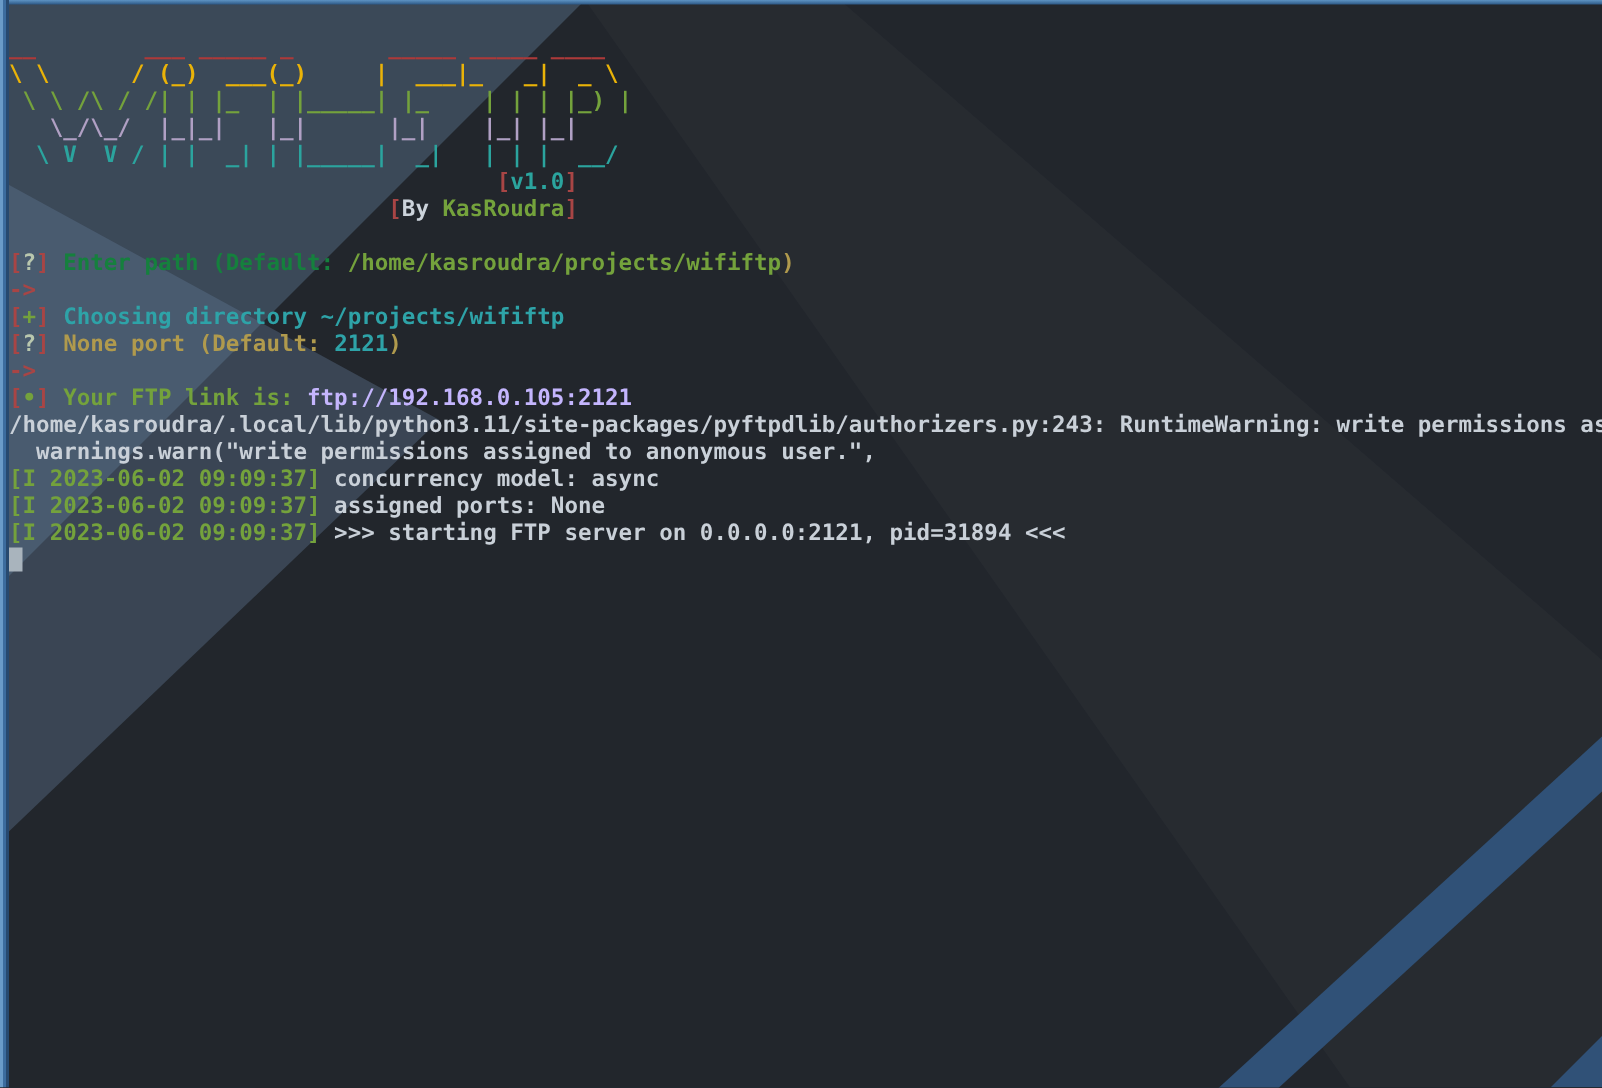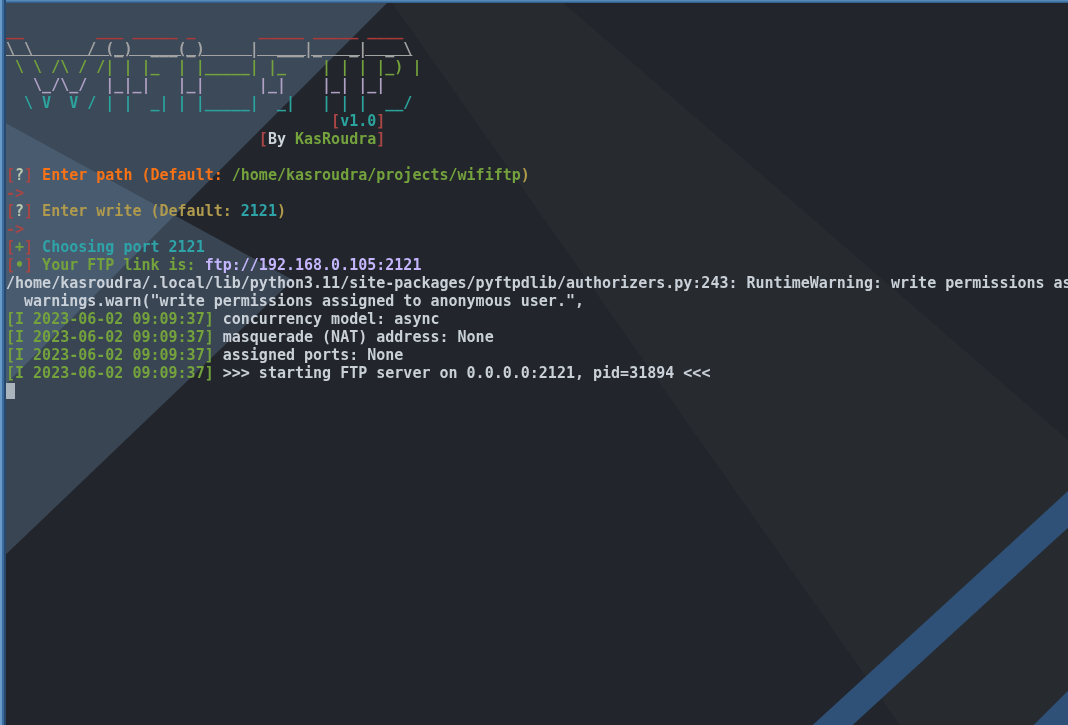--- a/index.html
+++ b/index.html
@@ -39,37 +39,36 @@
     <div class="bg-layer bg-tri-b"></div>
     <div class="bg-layer bg-faint"></div>
     <div class="bg-stripe"></div>
     <div class="bg-corner"></div>
   </div>
 
   <div id="terminal">
     <div id="term-out">
         <div class="line"></div>
         <div class="line"><span style="color: rgb(172, 58, 58); text-align: center;">__        ___ _____ _       _____ _____ ____</span></div>
-        <div class="line"><span style="color: #a3a3a3; text-decoration: underline;">\ \      / (_)  ___(_)     |  ___|_   _|  _ \</span></div>
+        <div class="line"><span style="color: #eab308;">\ \      / (_)  ___(_)     |  ___|_   _|  _ \</span></div>
         <div class="line"><span style="color: rgb(116, 162, 60);"> \ \ /\ / /| | |_  | |_____| |_    | | | |_) |</span></div>
         <div class="line"><span style="color: rgb(176, 160, 196);">   \_/\_/  |_|_|   |_|      |_|    |_| |_|</span></div>
         <div class="line"><span style="color: rgb(43, 164, 158);">  \ V  V / | |  _| | |_____|  _|   | | |  __/</span></div>
         <div class="line"><span style="color: rgb(168, 69, 69);">                                    [</span><span style="color: rgb(43, 164, 158);">v1.0</span><span style="color: rgb(168, 69, 69);">]</span></div>
         <div class="line"><span style="color: rgb(168, 69, 69);">                            [</span><span style="color: rgb(204, 211, 219); text-align: center;">By </span><span style="color: rgb(116, 162, 60);">KasRoudra</span><span style="color: rgb(168, 69, 69);">]</span></div>
         <div class="line"></div>
-        <div class="line"><span style="color: rgb(168, 69, 69);">[</span><span style="color: rgb(185, 199, 174);">?</span><span style="color: rgb(168, 69, 69);">]</span><span style="color: #f97316;"> Enter path (Default: </span><span style="color: rgb(116, 162, 60); margin-top: 46px;">/home/kasroudra/projects/wififtp</span><span style="color: rgb(176, 154, 77);">)</span></div>
+        <div class="line"><span style="color: rgb(168, 69, 69);">[</span><span style="color: rgb(185, 199, 174);">?</span><span style="color: rgb(168, 69, 69);">]</span><span style="color: #15803d;"> Enter path (Default: </span><span style="color: rgb(116, 162, 60); margin-top: 46px;">/home/kasroudra/projects/wififtp</span><span style="color: rgb(176, 154, 77);">)</span></div>
         <div class="line"><span style="color: rgb(168, 69, 69);">-&gt;</span></div>
-        <div class="line"><span style="color: rgb(168, 69, 69);">[</span><span style="color: rgb(185, 199, 174);">?</span><span style="color: rgb(168, 69, 69);">]</span><span style="color: rgb(176, 154, 77);"> Enter write (Default: </span><span style="color: rgb(46, 163, 168);">2121</span><span style="color: rgb(176, 154, 77);">)</span></div>
+        <div class="line"><span style="color: rgb(168, 69, 69);">[</span><span style="color: rgb(116, 162, 60);">+</span><span style="color: rgb(168, 69, 69);">]</span><span style="color: rgb(46, 163, 168);"> Choosing directory ~/projects/wififtp</span></div>
+        <div class="line"><span style="color: rgb(168, 69, 69);">[</span><span style="color: rgb(185, 199, 174);">?</span><span style="color: rgb(168, 69, 69);">]</span><span style="color: rgb(176, 154, 77);"> None port (Default: </span><span style="color: rgb(46, 163, 168);">2121</span><span style="color: rgb(176, 154, 77);">)</span></div>
         <div class="line"><span style="color: rgb(168, 69, 69);">-&gt;</span></div>
-        <div class="line"><span style="color: rgb(168, 69, 69);">[</span><span style="color: rgb(116, 162, 60);">+</span><span style="color: rgb(168, 69, 69);">]</span><span style="color: rgb(46, 163, 168);"> Choosing port 2121</span></div>
         <div class="line"><span style="color: rgb(168, 69, 69);">[</span><span style="color: rgb(116, 162, 60);">•</span><span style="color: rgb(168, 69, 69);">]</span><span style="color: rgb(116, 162, 60);"> Your FTP link is: </span><span style="color: #c4b5fd;">ftp://192.168.0.105:2121</span></div>
         <div class="line"><span style="color: rgb(201, 208, 216);">/home/kasroudra/.local/lib/python3.11/site-packages/pyftpdlib/authorizers.py:243: RuntimeWarning: write permissions as</span></div>
         <div class="line"><span style="color: rgb(201, 208, 216);">  warnings.warn("write permissions assigned to anonymous user.",</span></div>
         <div class="line"><span style="color: rgb(116, 162, 60);">[I 2023-06-02 09:09:37]</span><span style="color: rgb(201, 208, 216);"> concurrency model: async</span></div>
-        <div class="line"><span style="color: rgb(116, 162, 60);">[I 2023-06-02 09:09:37]</span><span style="color: rgb(201, 208, 216);"> masquerade (NAT) address: None</span></div>
         <div class="line"><span style="color: rgb(116, 162, 60);">[I 2023-06-02 09:09:37]</span><span style="color: rgb(201, 208, 216);"> assigned ports: None</span></div>
         <div class="line"><span style="color: rgb(116, 162, 60);">[I 2023-06-02 09:09:37]</span><span style="color: rgb(201, 208, 216);"> &gt;&gt;&gt; starting FTP server on 0.0.0.0:2121, pid=31894 &lt;&lt;&lt;</span></div>
         <div class="line"><span class="cursor" style="background: rgb(169, 180, 189);"></span></div>
       </div>
   </div>
 
   <div class="border-top"></div>
   <div class="border-left"></div>
 </div>
 

